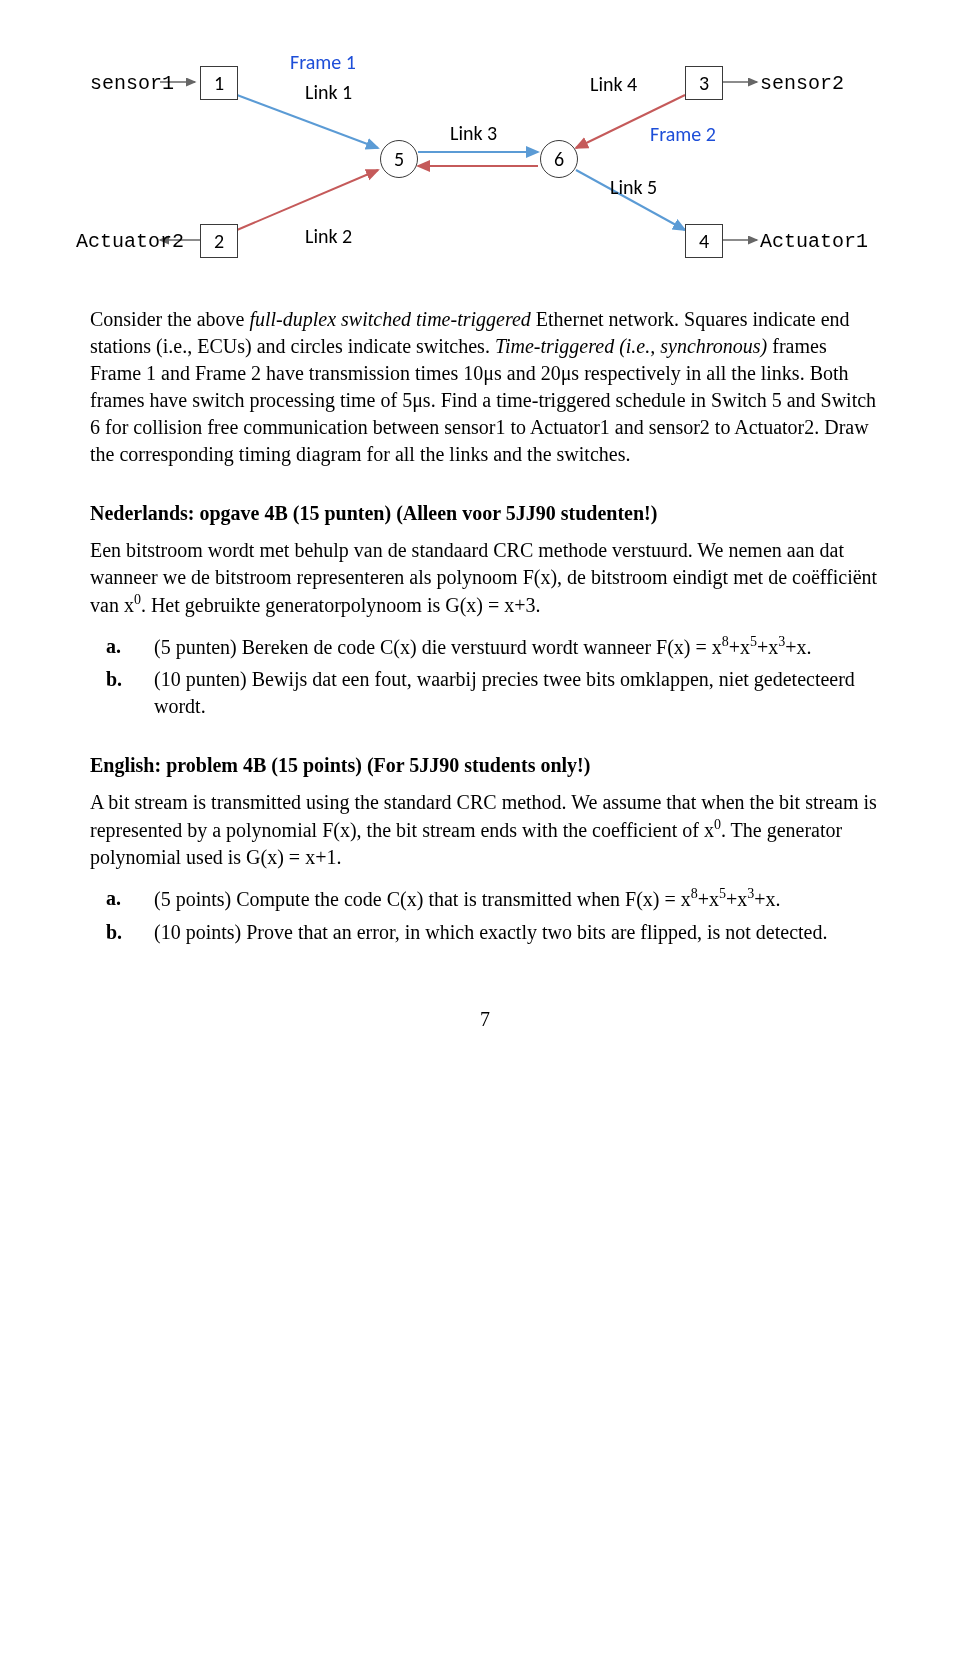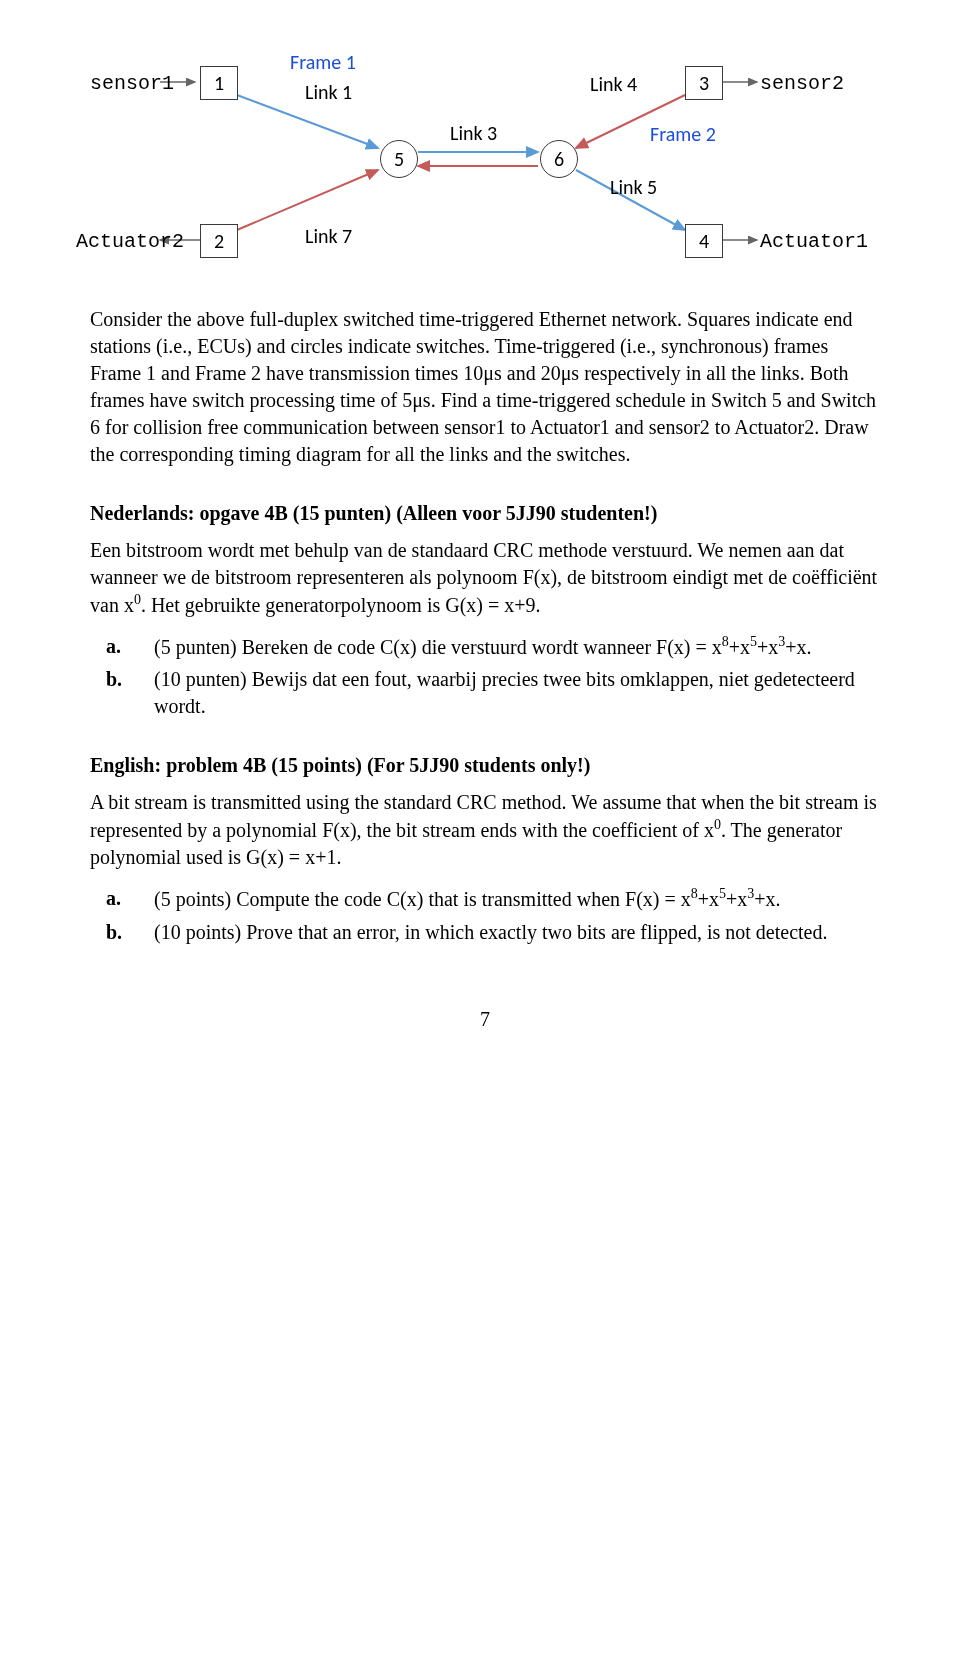--- a/index.html
+++ b/index.html
@@ -9,21 +9,21 @@
     font-family: "Times New Roman", Times, serif;
     font-size: 20px;
     color: #000;
     width: 960px;
   }
   .page {
     padding: 18px 80px 40px 90px;
     box-sizing: border-box;
   }
   .bold { font-weight: bold; }
-  .italic { }
+  .italic { font-style: italic; }
   p { margin: 0 0 6px 0; line-height: 1.35; text-align: left; }
   .section { margin-top: 32px; }
   .sub { margin-top: 10px; }
   .pageno { text-align: center; margin-top: 60px; }
   sup { font-size: 0.7em; vertical-align: super; }
   .list { margin-top: 14px; }
   .list-item { display: flex; margin-bottom: 6px; line-height: 1.35; }
   .list-item .lbl { width: 48px; flex-shrink: 0; font-weight: bold; padding-left:16px; }
   .list-item .txt { flex: 1; }
   
@@ -110,34 +110,34 @@
     <span class="dlabel txtlabel" style="left:670px;top:32px">sensor2</span>
 
     <div class="node-circle" style="left:290px;top:100px">5</div>
     <span class="dlabel" style="left:360px;top:81px">Link 3</span>
     <div class="node-circle" style="left:450px;top:100px">6</div>
     <span class="dlabel" style="left:560px;top:82px;color:#1d4ed8">Frame 2</span>
     <span class="dlabel" style="left:520px;top:135px">Link 5</span>
 
     <span class="dlabel txtlabel" style="left:-14px;top:190px">Actuator2</span>
     <div class="node-box" style="left:110px;top:184px">2</div>
-    <span class="dlabel" style="left:215px;top:184px">Link 7</span>
+    <span class="dlabel" style="left:215px;top:184px">Link 2</span>
 
     <div class="node-box" style="left:595px;top:184px">4</div>
     <span class="dlabel txtlabel" style="left:670px;top:190px">Actuator1</span>
   </div>
 
   <p>
     <span>Consider the above </span><span class="italic">full-duplex switched time-triggered</span><span> Ethernet network. Squares indicate end stations (i.e., ECUs) and circles indicate switches. </span><span class="italic">Time-triggered (i.e., synchronous)</span><span> frames Frame 1 and Frame 2 have transmission times 10μs and 20μs respectively in all the links. Both frames have switch processing time of 5μs. Find a time-triggered schedule in Switch 5 and Switch 6 for collision free communication between sensor1 to Actuator1 and sensor2 to Actuator2. Draw the corresponding timing diagram for all the links and the switches.</span>
   </p>
 
   <p class="bold section">Nederlands: opgave 4B (15 punten) (Alleen voor 5JJ90 studenten!)</p>
 
   <p class="sub">
-    <span>Een bitstroom wordt met behulp van de standaard CRC methode verstuurd. We nemen aan dat wanneer we de bitstroom representeren als polynoom F(x), de bitstroom eindigt met de coëfficiënt van x</span><sup>0</sup><span>. Het gebruikte generatorpolynoom is G(x) = x+9.</span>
+    <span>Een bitstroom wordt met behulp van de standaard CRC methode verstuurd. We nemen aan dat wanneer we de bitstroom representeren als polynoom F(x), de bitstroom eindigt met de coëfficiënt van x</span><sup>0</sup><span>. Het gebruikte generatorpolynoom is G(x) = x+3.</span>
   </p>
 
   <div class="list">
     <div class="list-item">
       <span class="lbl">a.</span>
       <span class="txt">
         <span>(5 punten) Bereken de code C(x) die verstuurd wordt wanneer F(x) = x</span><sup>8</sup><span>+x</span><sup>5</sup><span>+x</span><sup>3</sup><span>+x.</span>
       </span>
     </div>
     <div class="list-item">

